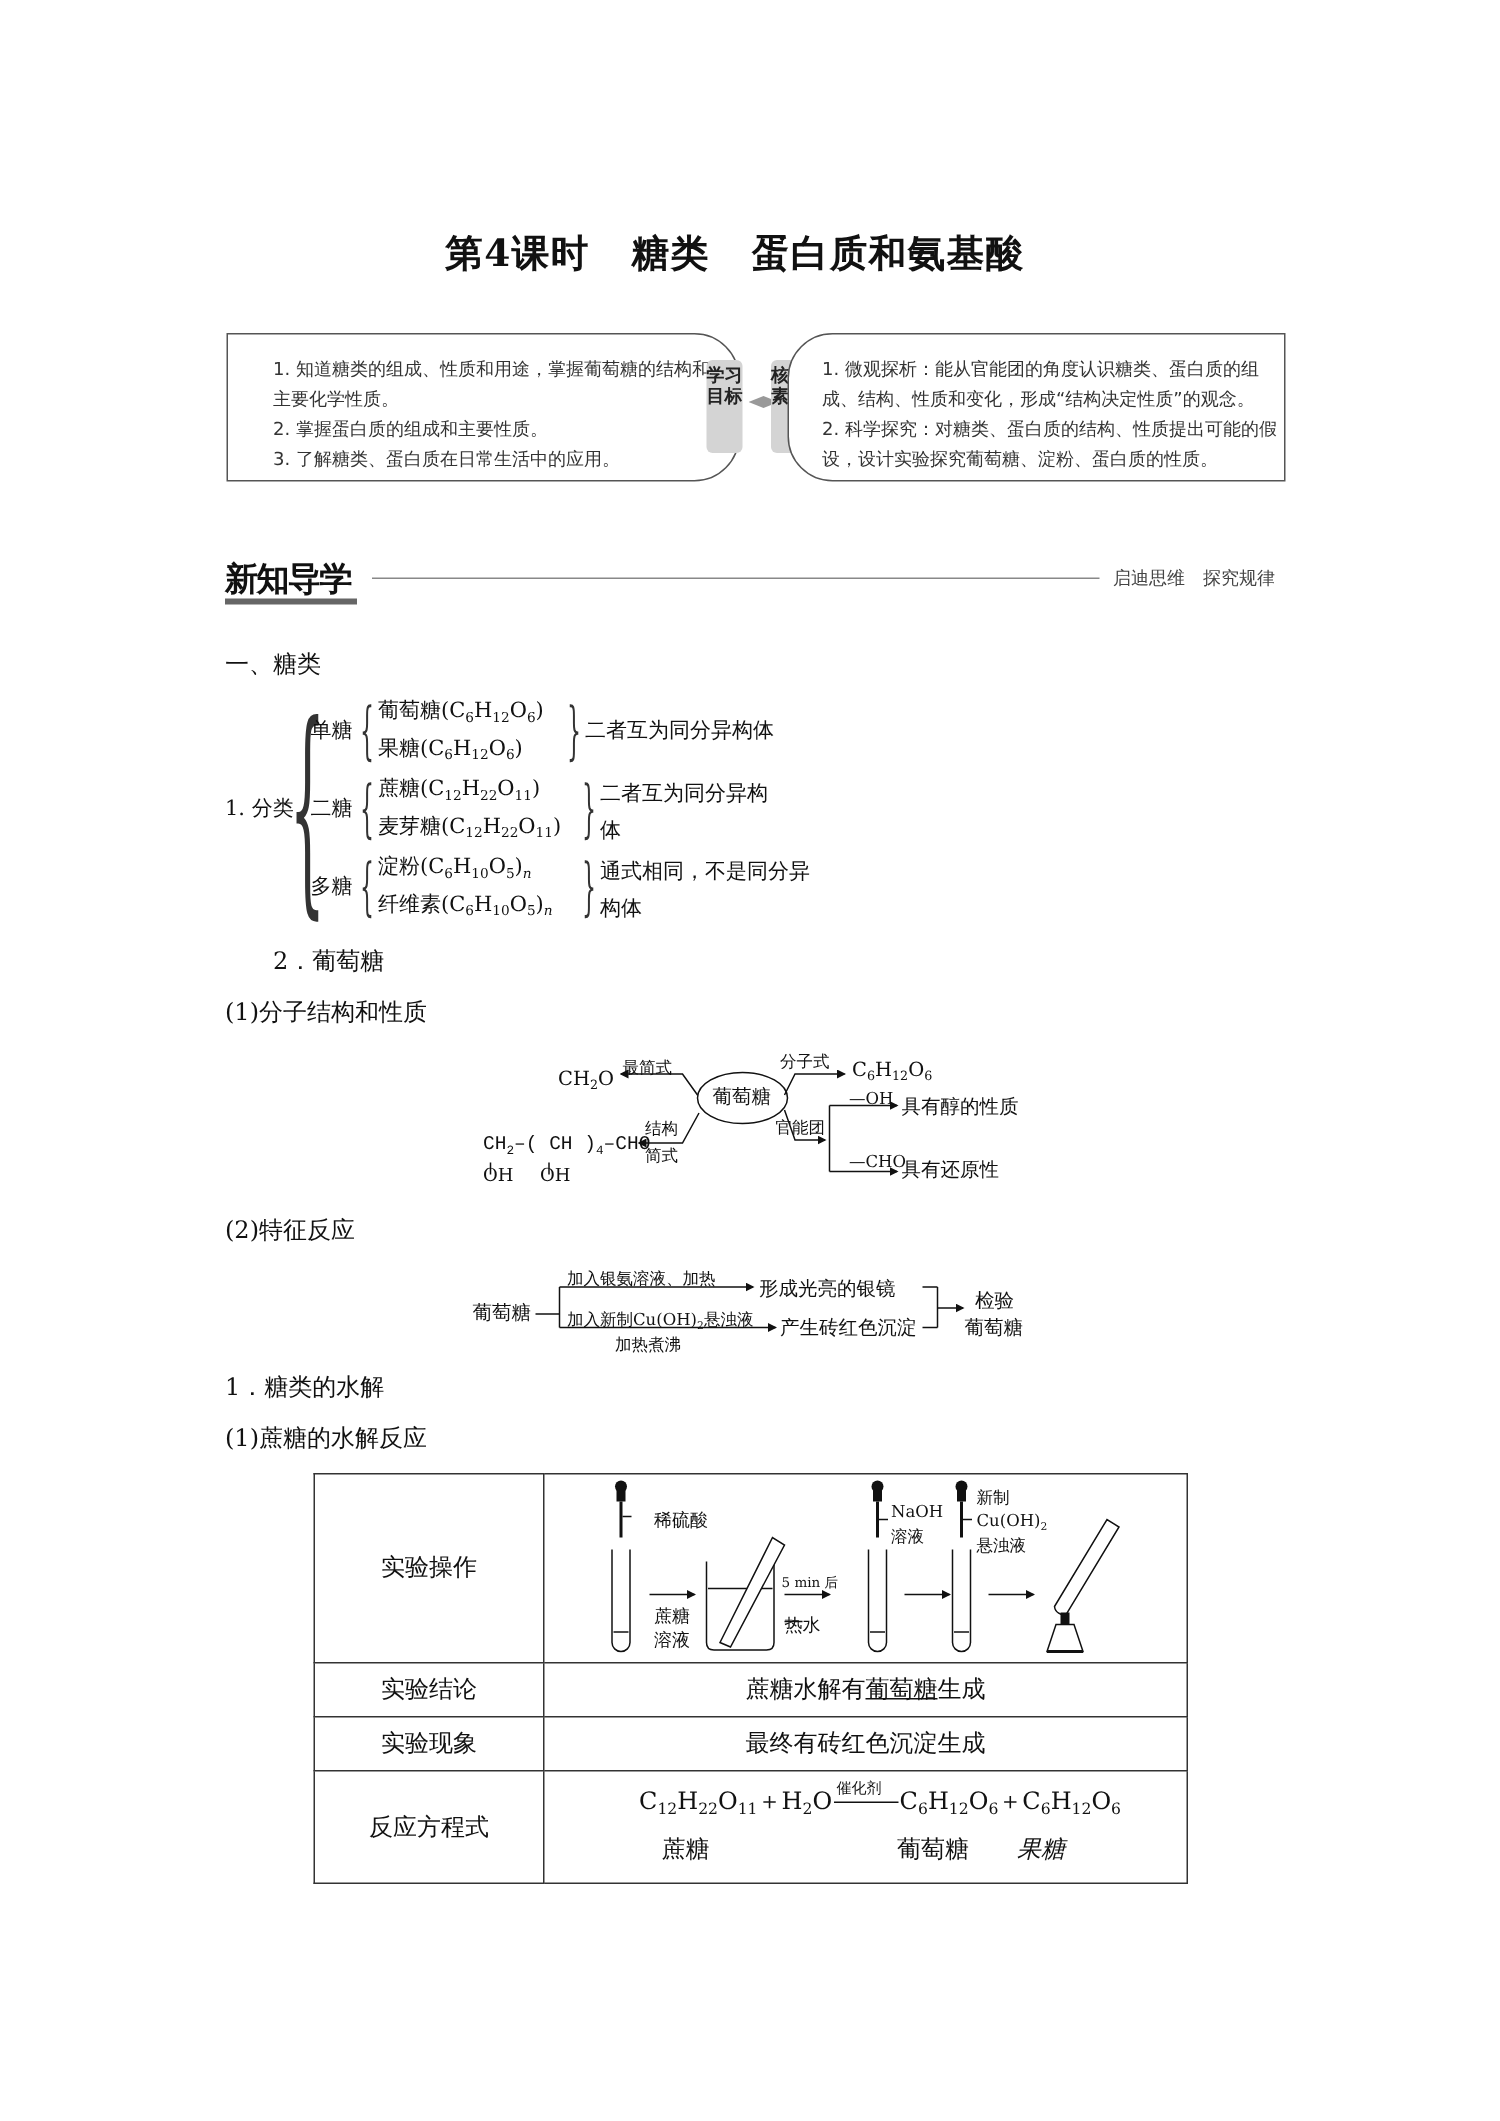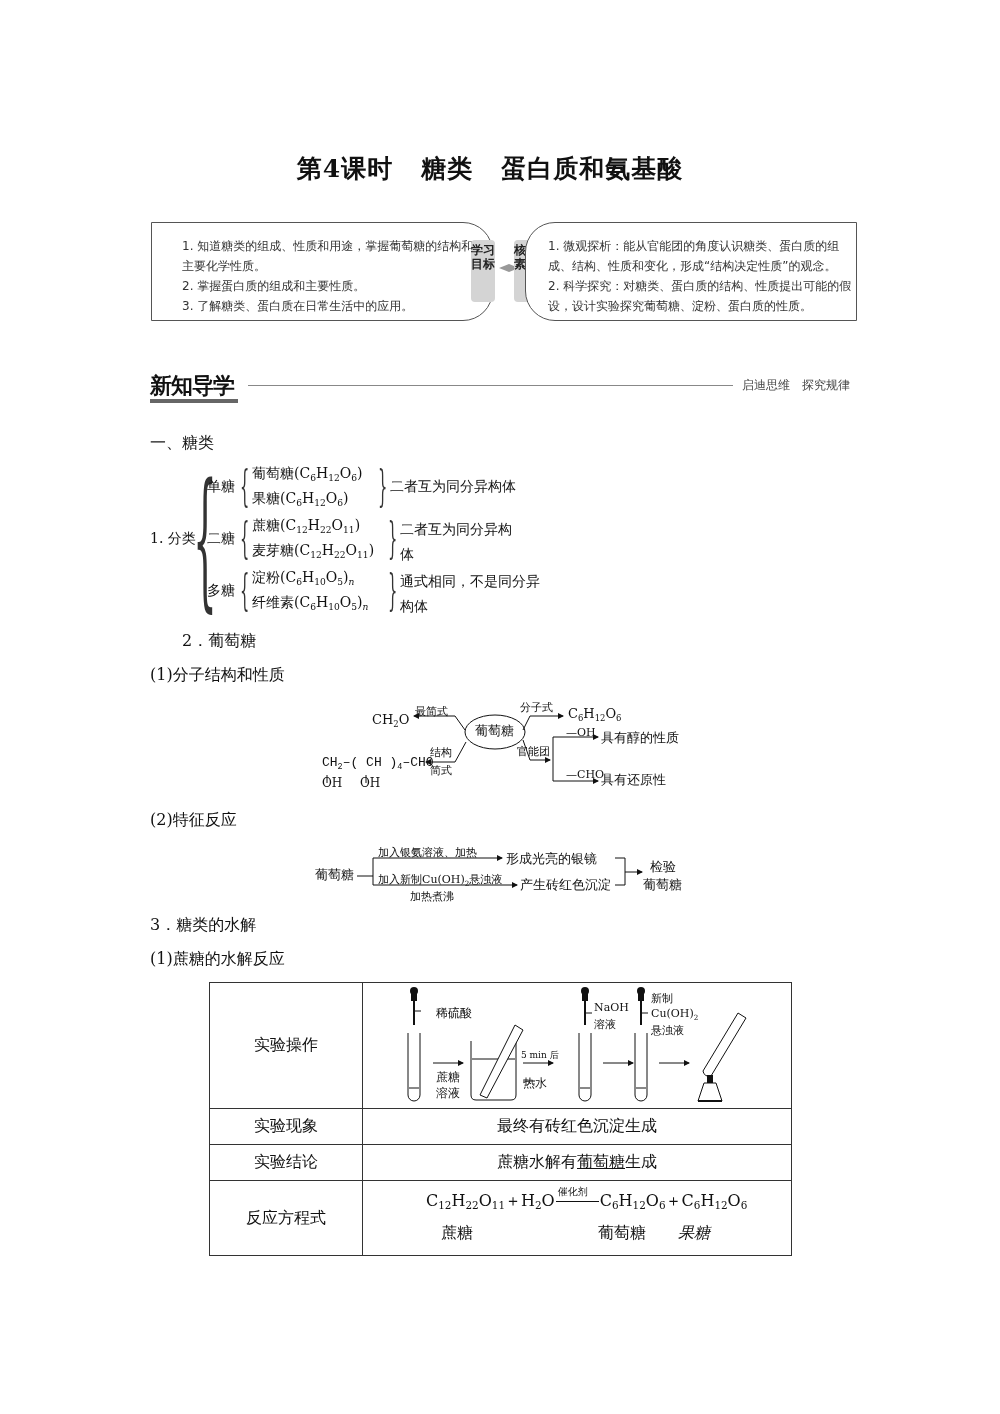--- a/index.html
+++ b/index.html
@@ -148,21 +148,21 @@
 </svg>
 <div class="abs" style="left:315px;top:866px;font-size:13px;">葡萄糖</div>
 <div class="abs xs" style="left:378px;top:845px;">加入银氨溶液、加热</div>
 <div class="abs" style="left:506px;top:850px;font-size:13px;">形成光亮的银镜</div>
 <div class="abs xs" style="left:378px;top:872px;">加入新制Cu(OH)<sub>2</sub>悬浊液</div>
 <div class="abs xs" style="left:410px;top:889px;">加热煮沸</div>
 <div class="abs" style="left:520px;top:876px;font-size:13px;">产生砖红色沉淀</div>
 <div class="abs" style="left:650px;top:858px;font-size:13px;">检验</div>
 <div class="abs" style="left:643px;top:876px;font-size:13px;">葡萄糖</div>
 
-<div class="abs h2" style="left:150px;top:915px;">3．糖类的水解</div>
+<div class="abs h2" style="left:150px;top:915px;">1．糖类的水解</div>
 <div class="abs h2" style="left:150px;top:949px;">(1)蔗糖的水解反应</div>
 
 <table class="exp">
   <tbody>
       <tr style="height:126px;">
     <td class="lbl">实验操作</td>
     <td style="position:relative;">
       <svg width="430" height="122" style="position:absolute;left:0;top:0;">
         <defs>
               <marker id="ar3" markerWidth="6" markerHeight="6" refX="5" refY="3" orient="auto">
@@ -212,26 +212,26 @@
       <div class="abs xs" style="left:158px;top:66px;font-size:9px;">5 min 后</div>
       <div class="abs xs" style="left:160px;top:92px;font-size:12px;">热水</div>
       <div class="abs xs" style="left:231px;top:18px;font-size:11px;">NaOH</div>
       <div class="abs xs" style="left:231px;top:34px;font-size:11px;">溶液</div>
       <div class="abs xs" style="left:288px;top:8px;font-size:11px;">新制</div>
       <div class="abs xs" style="left:288px;top:24px;font-size:11px;">Cu(OH)<sub>2</sub></div>
       <div class="abs xs" style="left:288px;top:40px;font-size:11px;">悬浊液</div>
     </td>
   </tr>
   <tr style="height:36px;">
+    <td class="lbl">实验结论</td>
+    <td><span>蔗糖水解有</span><span class="ul">葡萄糖</span><span>生成</span></td>
+  </tr>
+  <tr style="height:36px;">
     <td class="lbl">实验现象</td>
     <td>最终有砖红色沉淀生成</td>
-  </tr>
-  <tr style="height:36px;">
-    <td class="lbl">实验结论</td>
-    <td><span>蔗糖水解有</span><span class="ul">葡萄糖</span><span>生成</span></td>
   </tr>
   <tr style="height:75px;">
     <td class="lbl">反应方程式</td>
     <td style="position:relative;text-align:center;border-radius:14px;">
       <div class="abs" style="left:63px;top:10px;font-size:16px;white-space:nowrap;">C<sub>12</sub>H<sub>22</sub>O<sub>11</sub>＋H<sub>2</sub>O<span style="display:inline-block;position:relative;width:43px;border-bottom:1px solid #111;vertical-align:4px;margin:0 1px;"><span style="position:absolute;left:2px;top:-16px;font-size:10px;">催化剂</span></span>C<sub>6</sub>H<sub>12</sub>O<sub>6</sub>＋C<sub>6</sub>H<sub>12</sub>O<sub>6</sub></div>
       <div class="abs" style="left:78px;top:42px;font-size:16px;">蔗糖</div>
       <div class="abs" style="left:235px;top:42px;font-size:16px;">葡萄糖</div>
       <div class="abs" style="left:315px;top:42px;font-size:16px;font-style:italic;">果糖</div>
     </td>
   </tr>

